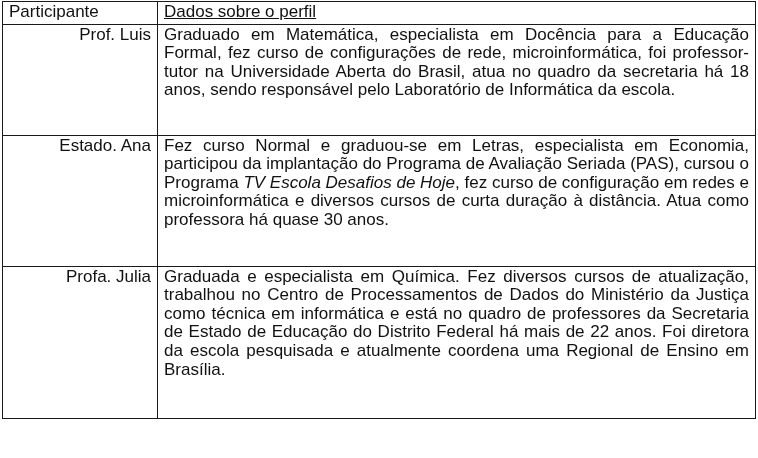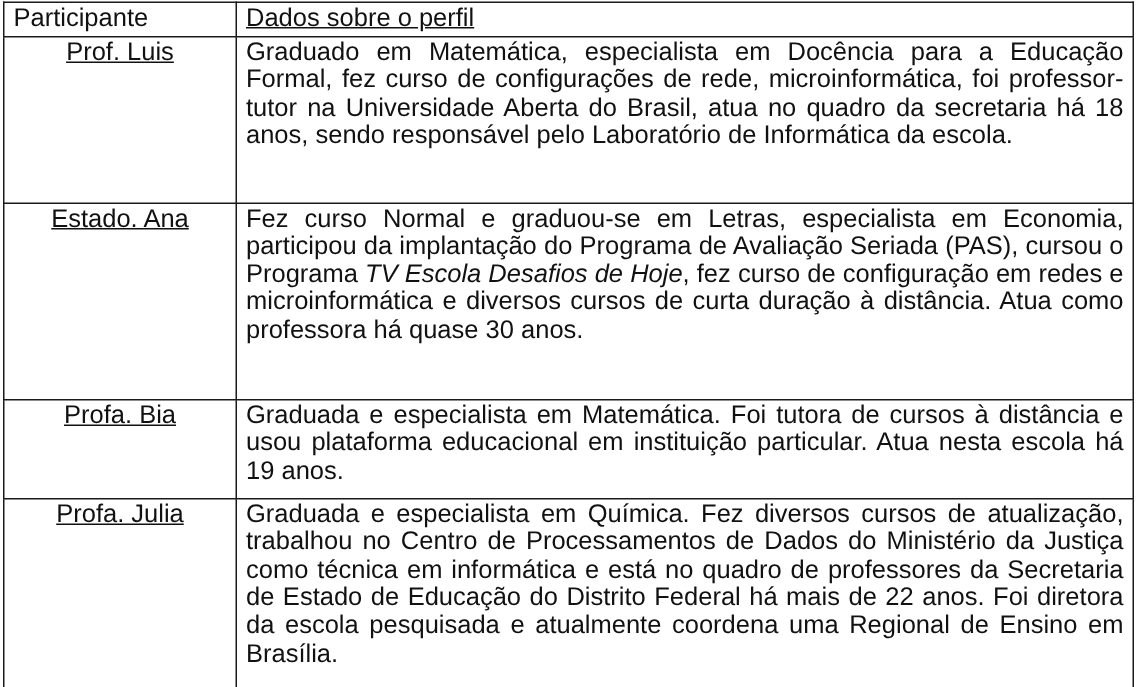--- a/index.html
+++ b/index.html
@@ -33,21 +33,21 @@
     }
     col.col-participant { width: 155px; }
     col.col-profile { width: 598px; }
     th.hdr-participant { text-align: left; }
     th.hdr-profile { text-align: left; padding-left: 100px; text-decoration: underline; }
     td.profile-text {
       text-align: justify;
       text-align-last: left;
       hyphens: none;
     }
-    td.participant-name { text-align: center; text-decoration: underline; }
+    td.participant-name { text-align: right; }
     tr.row-header th { height: 18px; }
     em.italic-title { font-style: italic; }
   </style>
 </head>
 <body>
 
 <table class="profile-table">
   <colgroup>
     <col class="col-participant">
     <col class="col-profile">
@@ -60,22 +60,18 @@
   </thead>
   <tbody>
     <tr style="height:111px;">
       <td class="participant-name">Prof. Luis</td>
       <td class="profile-text">Graduado em Matemática, especialista em Docência para a Educação Formal, fez curso de configurações de rede, microinformática, foi professor-tutor na Universidade Aberta do Brasil, atua no quadro da secretaria há 18 anos, sendo responsável pelo Laboratório de Informática da escola.</td>
     </tr>
     <tr style="height:131px;">
       <td class="participant-name">Estado. Ana</td>
       <td class="profile-text"><span>Fez curso Normal e graduou-se em Letras, especialista em Economia, participou da implantação do Programa de Avaliação Seriada (PAS), cursou o Programa </span><em class="italic-title">TV Escola Desafios de Hoje</em><span>, fez curso de configuração em redes e microinformática e diversos cursos de curta duração à distância. Atua como professora há quase 30 anos.</span></td>
     </tr>
-    <tr style="height:66px;">
-      <td class="participant-name">Profa. Bia</td>
-      <td class="profile-text">Graduada e especialista em Matemática. Foi tutora de cursos à distância e usou plataforma educacional em instituição particular. Atua nesta escola há 19 anos.</td>
-    </tr>
     <tr style="height:152px;">
       <td class="participant-name">Profa. Julia</td>
       <td class="profile-text">Graduada e especialista em Química. Fez diversos cursos de atualização, trabalhou no Centro de Processamentos de Dados do Ministério da Justiça como técnica em informática e está no quadro de professores da Secretaria de Estado de Educação do Distrito Federal há mais de 22 anos. Foi diretora da escola pesquisada e atualmente coordena uma Regional de Ensino em Brasília.</td>
     </tr>
   </tbody>
 </table>
 
 </body></html>

